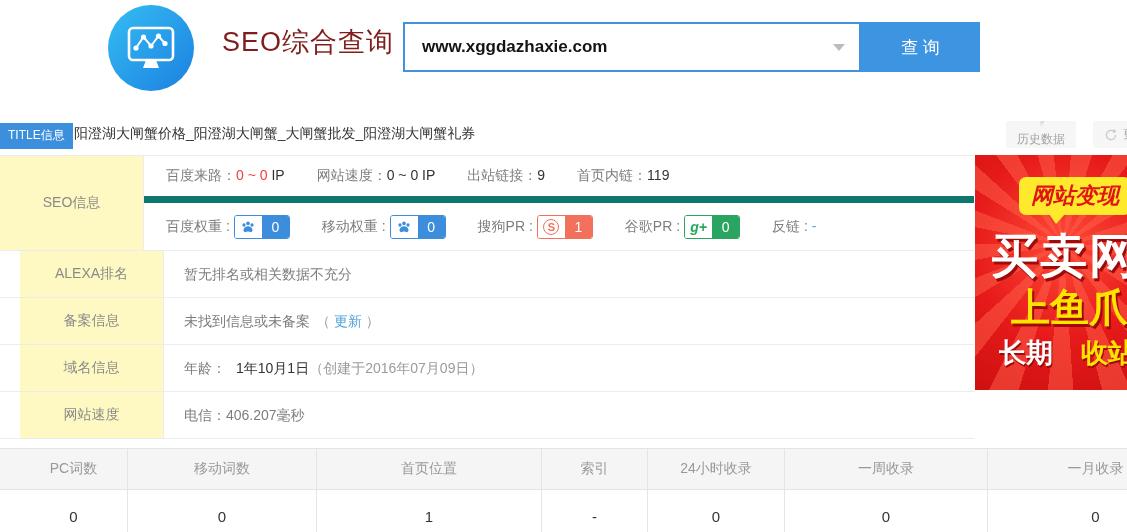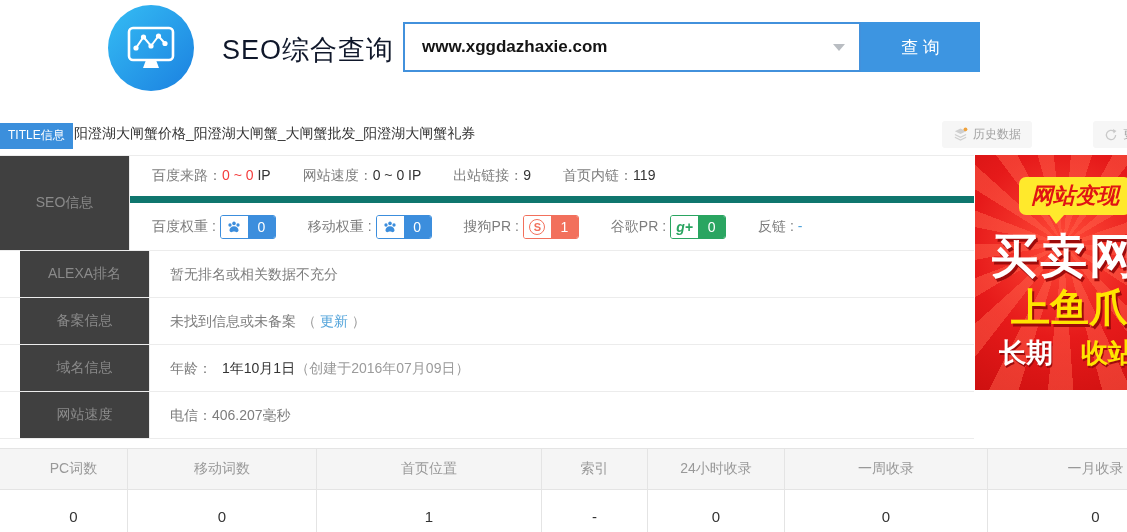--- a/index.html
+++ b/index.html
@@ -1,45 +1,45 @@
 <!DOCTYPE html>
 <html><head>
 <meta charset="utf-8">
 <style>
   * { margin:0; padding:0; box-sizing:border-box; }
   html,body { width:1127px; height:532px; overflow:hidden; background:#fff;
     font-family:"Liberation Sans","DejaVu Sans",sans-serif; position:relative; color:#333; }
 
   
   .logo { position:absolute; left:108px; top:5px; width:86px; height:86px; }
-  .app-title { position:absolute; left:222px; top:32px; font-size:27px; color:#0f172a; letter-spacing:1px; }
+  .app-title { position:absolute; left:222px; top:24px; font-size:27px; color:#7f1d1d; letter-spacing:1px; }
   .search { position:absolute; left:403px; top:22px; display:flex; }
   .input-wrap { position:relative; }
   .url-input { width:458px; height:50px; border:2px solid #4291dc; font-size:17px; font-weight:bold;
     color:#141414; padding:0 40px 0 17px; outline:none; font-family:inherit; }
   .caret { position:absolute; right:16px; top:22px; width:0; height:0;
     border-left:6px solid transparent; border-right:6px solid transparent; border-top:7px solid #b9bdc2; cursor:pointer; }
   .query-btn { width:119px; height:50px; background:#3d95e1; color:#fff; border:none;
     font-size:17px; cursor:pointer; font-family:inherit; }
 
   
   .title-bar { position:absolute; left:0; top:121px; width:1127px; height:28px; }
   .title-badge { position:absolute; left:0; top:2px; background:#3b8fdc; color:#fff;
     font-size:12px; padding:4px 8px 5px; }
   .page-title { position:absolute; left:74px; top:4px; font-size:14px; color:#333; }
   .tb-btn { position:absolute; top:0; height:27px; background:#f6f6f6; border:none; border-radius:3px;
     color:#a3a3a3; font-size:12px; padding:0 11px; display:flex; align-items:center; gap:5px;
     cursor:pointer; font-family:inherit; white-space:nowrap; }
-  .tb-btn.history { left:942px; }
+  .tb-btn.history { left:1006px;flex-direction:column; }
   .tb-btn.more { left:1093px; width:70px; }
 
   
   .info-table { position:absolute; left:0; top:155px; width:974px; border-top:1px solid #ececec; }
   .irow { display:flex; border-bottom:1px solid #ececec; }
-  .ilabel { width:130px; background:#404040; border-right:1px solid #ececec; display:flex;
+  .ilabel { width:144px; background:#fef9c3; border-right:1px solid #ececec; display:flex;
     align-items:center; justify-content:center; font-size:14px; color:#8a8a8a; flex:none; }
   .icontent { flex:1; display:flex; align-items:center; padding-left:22px; font-size:14px; color:#7d7d7d; }
   .h47 .icontent, .h47 { height:47px;padding-left:20px; }
   .subwrap { flex:1; display:flex; flex-direction:column; }
   .subrow { height:47px; display:flex; align-items:center; padding-left:22px; font-size:14px; color:#7d7d7d; }
   .subrow.first { border-bottom:7px solid #0f766e; }
   .stat-item { margin-right:32px; white-space:nowrap; }
   .v-dark { color:#333; }
   .v-red { color:#f43c3c; }
   .v-link { color:#51a3da; cursor:pointer; }

